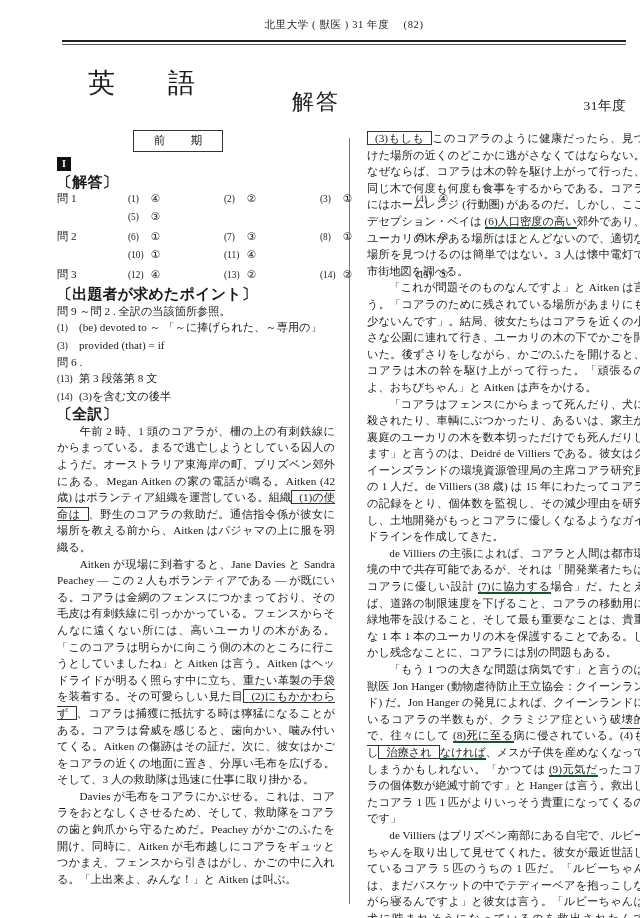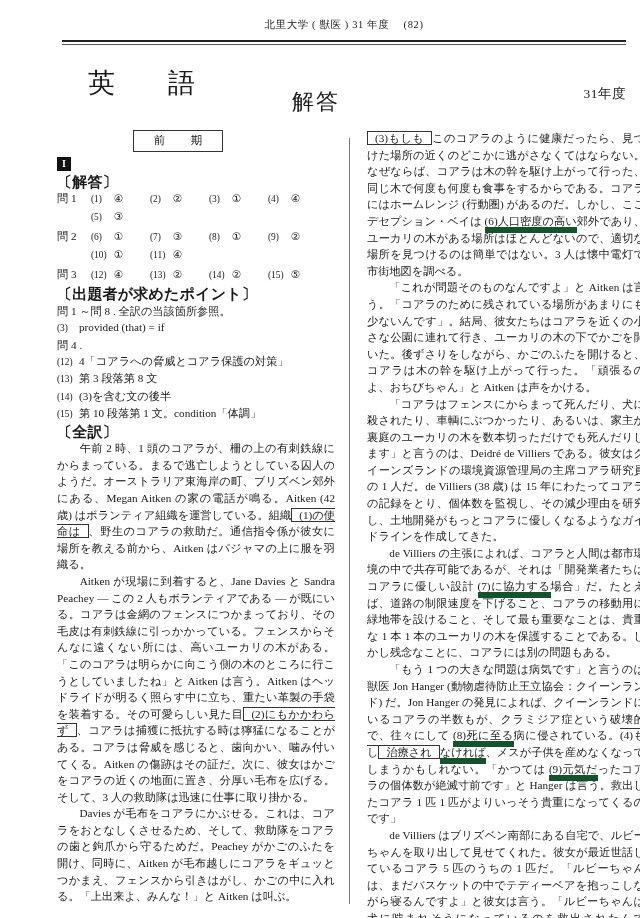--- a/index.html
+++ b/index.html
@@ -57,21 +57,21 @@
     position: absolute;
     left: 268px;
     top: 42px;
     font-size: 22px;
     letter-spacing: 2px;
     font-family: Liberation Serif, serif;
   }
   .year {
     position: absolute;
     right: 38px;
-    top: 40px;
+    top: 52px;
     font-size: 13.5px;
     letter-spacing: 0.5px;
   }
 
   
   .columns {
     position: absolute;
     top: 130px;
     left: 7px;
     width: 628px;
@@ -134,20 +134,21 @@
     margin: 1px 0 0 0;
   }
 
   
   .ans-block { margin: 0 0 2px 0; }
   .ans-row {
     display: flex;
     align-items: baseline;
     line-height: 17px;
     white-space: nowrap;
+    gap: 37px;
   }
   .ans-label {
     width: 34px;
     flex: 0 0 34px;
     font-size: 11.2px;
   }
   .ans-cell {
     width: 59px;
     flex: 0 0 59px;
     display: flex;
@@ -186,21 +187,21 @@
     font-size: 11.2px;
     line-height: 16.6px;
     letter-spacing: 0;
   }
   p.tr.indent { text-indent: 11px; }
 
   .boxed {
     border: 1px solid #333;
     padding: 0 7px;
   }
-  .uline { border-bottom: 6px solid #14532d; }
+  .uline { border-bottom: 2px solid #14532d; }
   .overline { border-top: 1px solid #333; }
 </style>
 </head>
 <body>
 
 <div class="page">
 
   <div class="runhead">北里大学 ( 獣医 ) 31 年度 　(82)</div>
   <div class="rule"></div>
 
@@ -305,27 +306,26 @@
                 <span class="ans-q">(15)</span>
                 <span class="ans-a">⑤</span>
               </span>
             </div>
           </div>
         </div>
 
       <div class="bracket-head">〔出題者が求めたポイント〕</div>
 
       <div id="points-container">
-          <div class="pt-line"><span>問 1 ～問 8 . 全訳の当該箇所参照。</span></div>
+          <div class="pt-line"><span>問 9 ～問 2 . 全訳の当該箇所参照。</span></div>
+          <div class="pt-line"><span class="pt-num">(1)</span><span>(be) devoted to ～ 「～に捧げられた、～専用の」</span></div>
           <div class="pt-line"><span class="pt-num">(3)</span><span>provided (that) = if</span></div>
-          <div class="pt-line"><span>問 4 .</span></div>
-          <div class="pt-line"><span class="pt-num">(12)</span><span>4「コアラへの脅威とコアラ保護の対策」</span></div>
+          <div class="pt-line"><span>問 6 .</span></div>
           <div class="pt-line"><span class="pt-num">(13)</span><span>第 3 段落第 8 文</span></div>
           <div class="pt-line"><span class="pt-num">(14)</span><span>(3)を含む文の後半</span></div>
-          <div class="pt-line"><span class="pt-num">(15)</span><span>第 10 段落第 1 文。condition「体調」</span></div>
         </div>
 
       <div class="bracket-head">〔全訳〕</div>
 
       <div id="left-paragraphs">
           <p class="tr indent"><span>　午前 2 時、1 頭のコアラが、柵の上の有刺鉄線にからまっている。まるで逃亡しようとしている囚人のようだ。オーストラリア東海岸の町、ブリズベン郊外にある、Megan Aitken の家の電話が鳴る。Aitken (42 歳) はボランティア組織を運営している。組織</span><span class="boxed">(1)の使命は</span><span>、野生のコアラの救助だ。通信指令係が彼女に場所を教える前から、Aitken はパジャマの上に服を羽織る。</span></p>
           <p class="tr indent"><span>　Aitken が現場に到着すると、Jane Davies と Sandra Peachey ― この 2 人もボランティアである ― が既にいる。コアラは金網のフェンスにつかまっており、その毛皮は有刺鉄線に引っかかっている。フェンスからそんなに遠くない所には、高いユーカリの木がある。「このコアラは明らかに向こう側の木のところに行こうとしていましたね」と Aitken は言う。Aitken はヘッドライドが明るく照らす中に立ち、重たい革製の手袋を装着する。その可愛らしい見た目</span><span class="boxed">(2)にもかかわらず</span><span>、コアラは捕獲に抵抗する時は獰猛になることがある。コアラは脅威を感じると、歯向かい、噛み付いてくる。Aitken の傷跡はその証だ。次に、彼女はかごをコアラの近くの地面に置き、分厚い毛布を広げる。そして、3 人の救助隊は迅速に仕事に取り掛かる。</span></p>
           <p class="tr indent"><span>　Davies が毛布をコアラにかぶせる。これは、コアラをおとなしくさせるため、そして、救助隊をコアラの歯と鉤爪から守るためだ。Peachey がかごのふたを開け、同時に、Aitken が毛布越しにコアラをギュッとつかまえ、フェンスから引きはがし、かごの中に入れる。「上出来よ、みんな！」と Aitken は叫ぶ。</span></p>
         </div>
     </div>

